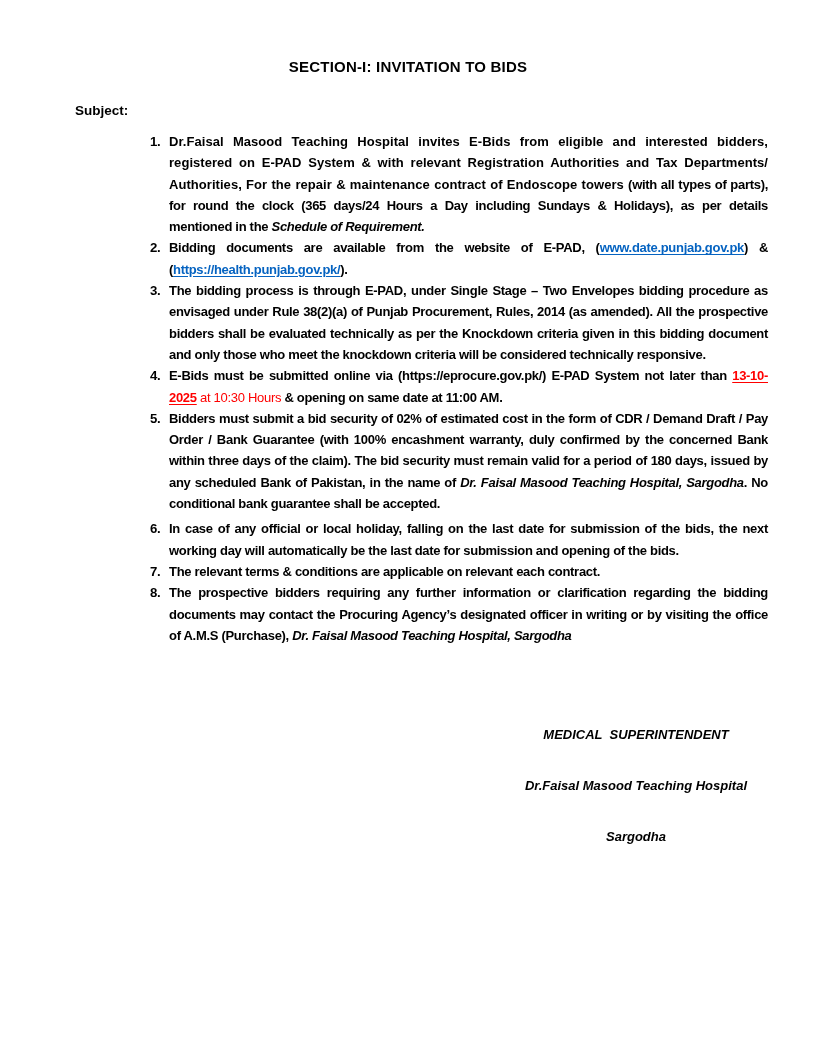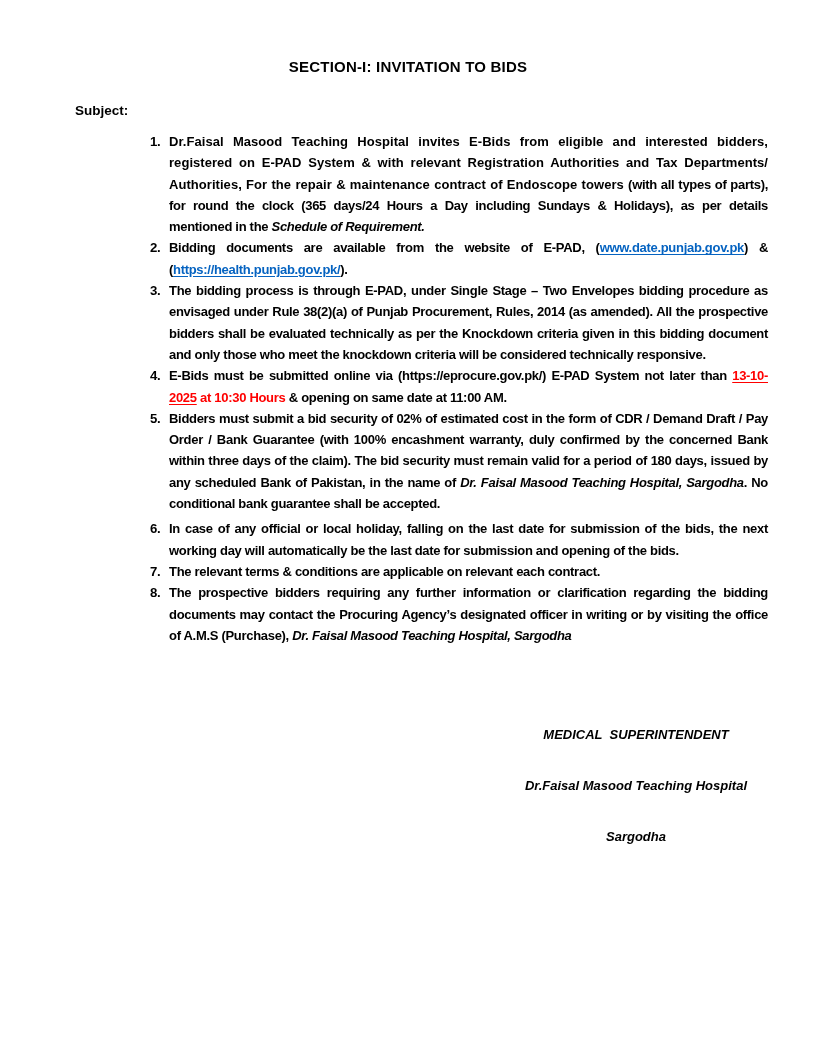--- a/index.html
+++ b/index.html
@@ -50,21 +50,21 @@
     width:599px;
     font-size:13px;line-height:21.3px;
     text-align:justify;
     font-weight:600;
   }
   .para{text-align:justify;}
   
   .t  {letter-spacing:-.3px;}
   .hv {letter-spacing:.05px;font-weight:700;}
   .it {letter-spacing:-.3px;font-style:italic;}
-  .red{letter-spacing:-.3px;color:var(--alert);font-weight:700;margin-top:16px;}
+  .red{letter-spacing:-.3px;color:var(--alert);font-weight:400;margin-top:16px;}
   .redu{letter-spacing:-.3px;color:var(--alert);font-weight:700;
         text-decoration:underline;text-underline-offset:2px;}
   .lnk{letter-spacing:-.3px;color:var(--link);font-weight:700;
         text-decoration:underline;text-underline-offset:2px;cursor:pointer;}
 
   
   .sig{
     margin:46px 30px 0 auto;
     width:300px;
     text-align:center;

